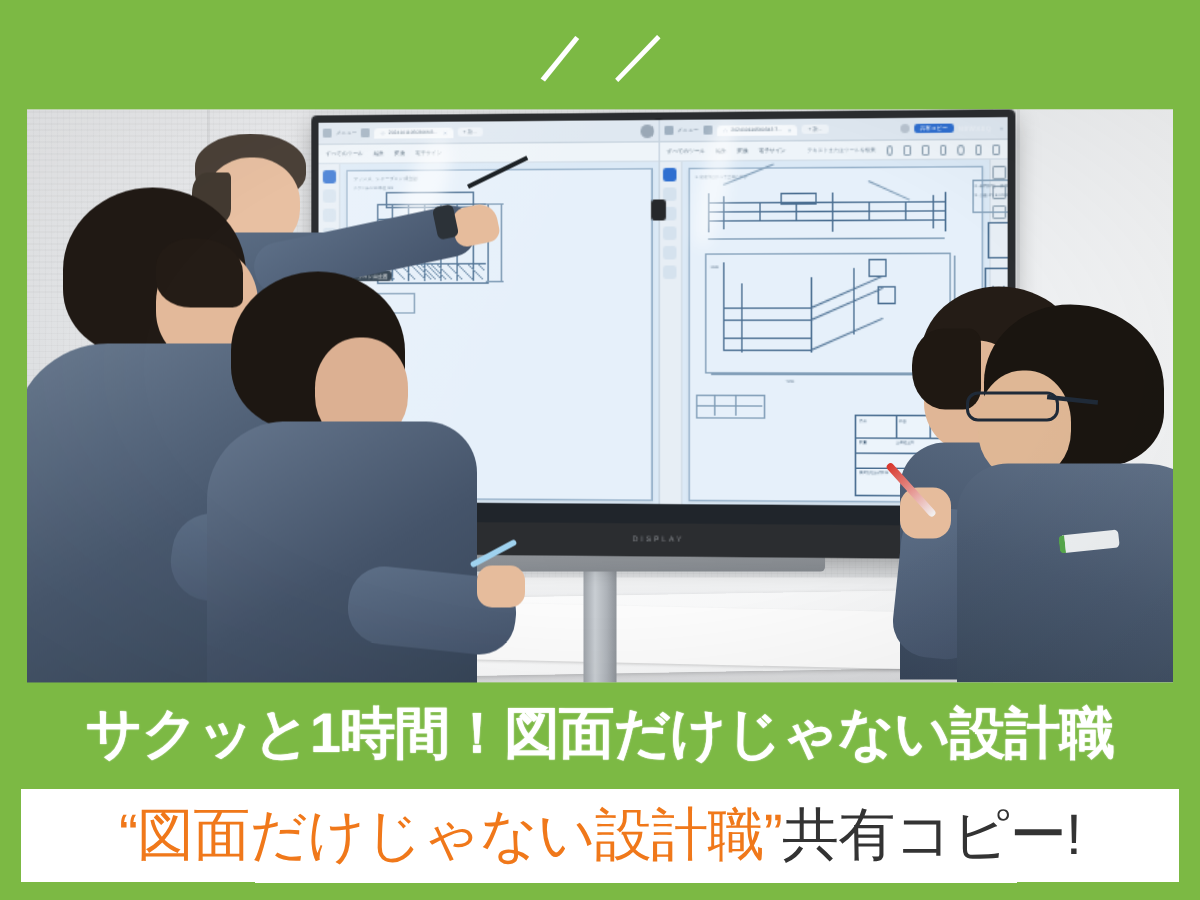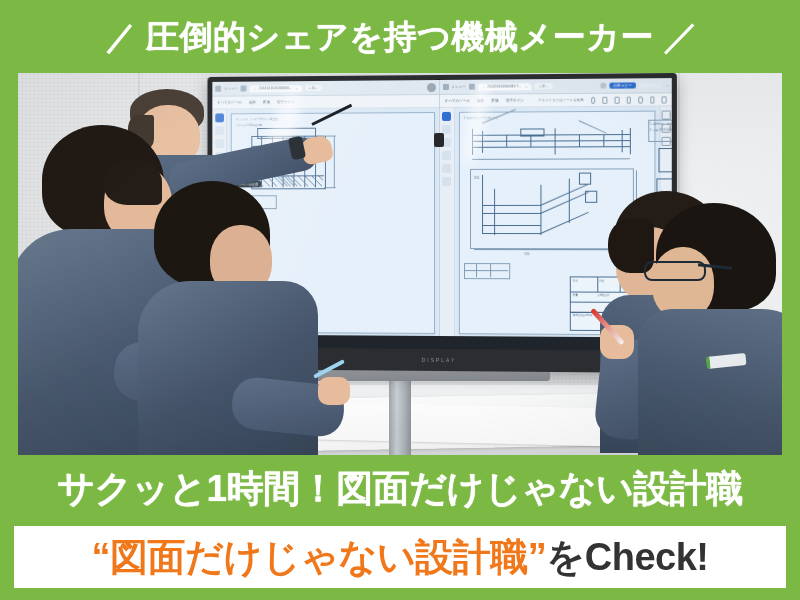--- a/index.html
+++ b/index.html
@@ -271,32 +271,31 @@
   }
   .mid-text{
     color:#ffffff;font-weight:bold;font-size:37px;white-space:nowrap;
     line-height:1;letter-spacing:-.5px;text-shadow:0 0 1px #ffffff;
   }
 
   .white-box{
     position:absolute;left:14px;top:526px;width:772px;height:62px;
     background:#ffffff;display:flex;align-items:center;justify-content:center;
   }
-  .wb-text{white-space:nowrap;line-height:1;font-weight:bold;font-size:38px;letter-spacing:-.5px;}
+  .wb-text{white-space:nowrap;line-height:1;font-weight:normal;font-size:38px;letter-spacing:-.5px;}
   .wb-orange{color:#f0781a;}
   .wb-dark{color:#333333;}
 </style>
 </head>
 <body>
 
 <div class="poster">
 
   <div class="top-banner">
     <span class="slash slash-l">＼</span>
-    <span class="top-banner-text">圧倒的シェアを持つ機械メーカー</span>
     <span class="slash slash-r">／</span>
   </div>
 
   <div class="photo">
 
     <div class="wall"></div>
     <div class="wall-right-col"></div>
     <div class="wall-panel-line" style="left:120px"></div>
     <div class="wall-panel-line" style="left:660px"></div>
 
@@ -577,16 +576,16 @@
     <div style="position:absolute;inset:0;pointer-events:none;
                 background:radial-gradient(ellipse at 50% 45%,rgba(0,0,0,0) 55%,rgba(0,0,0,.07) 100%);"></div>
   </div>
 
   <div class="mid-band">
     <span class="mid-text">サクッと1時間！図面だけじゃない設計職</span>
   </div>
 
   <div class="white-box">
     <span class="wb-text wb-orange">“図面だけじゃない設計職”</span>
-    <span class="wb-text wb-dark">をCheck!</span>
+    <span class="wb-text wb-dark">共有コピー!</span>
   </div>
 
 </div>
 
 </body></html>

